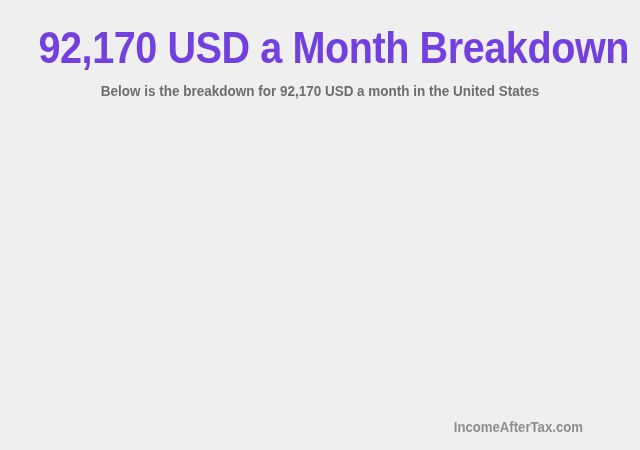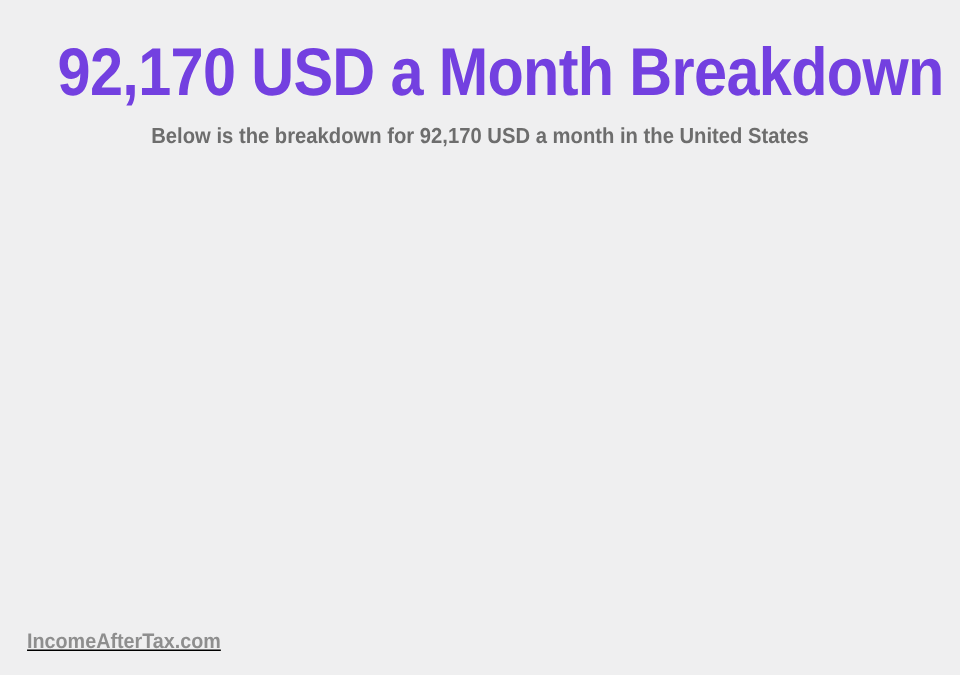--- a/index.html
+++ b/index.html
@@ -62,22 +62,21 @@
   }
   .plot-empty {
     width: 100%;
     height: 100%;
   }
   .footer {
     position: absolute;
     left: 0;
     top: 419px;
     width: 601px;
-    text-align: left;
-    text-decoration: underline;
+    text-align: right;
   }
   .watermark {
     margin: 0;
     font-family: "Liberation Sans Narrow", "Liberation Sans", sans-serif;
     font-size: 14px;
     line-height: 16px;
     font-weight: 700;
     color: #8e8e8e;
     white-space: nowrap;
     transform: scaleX(0.94);

